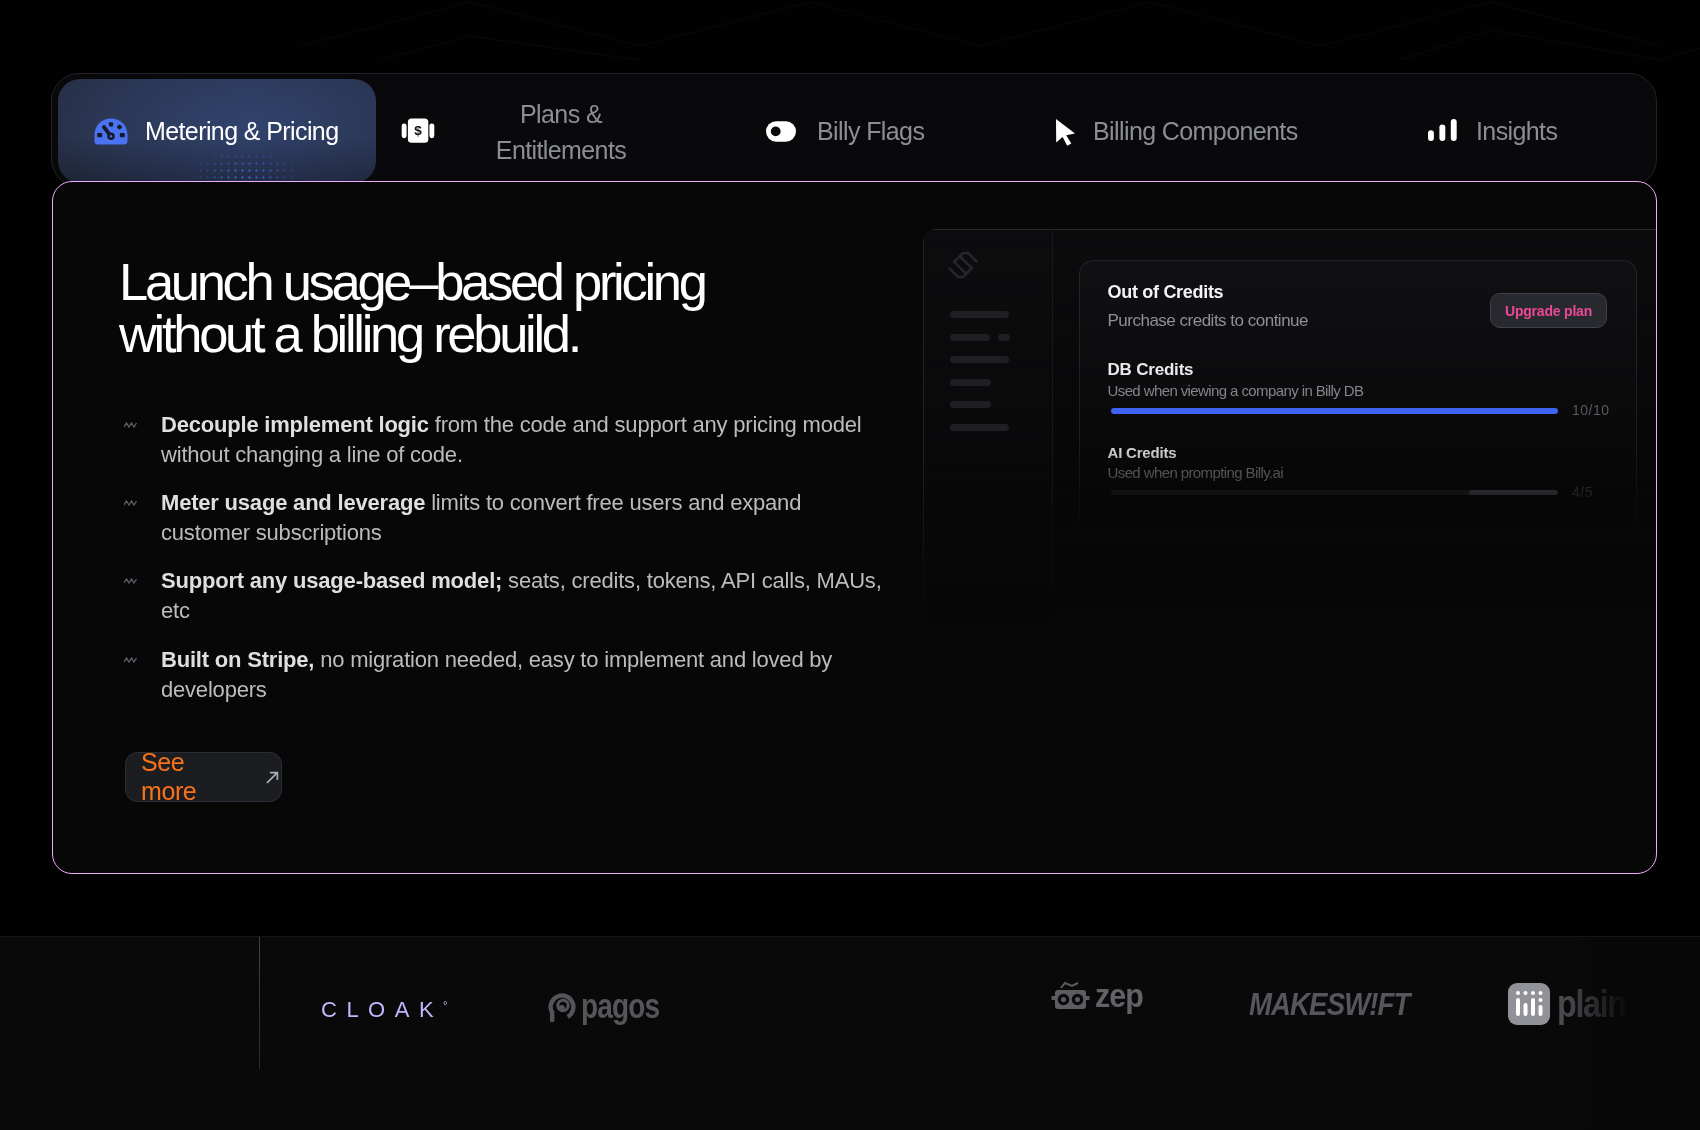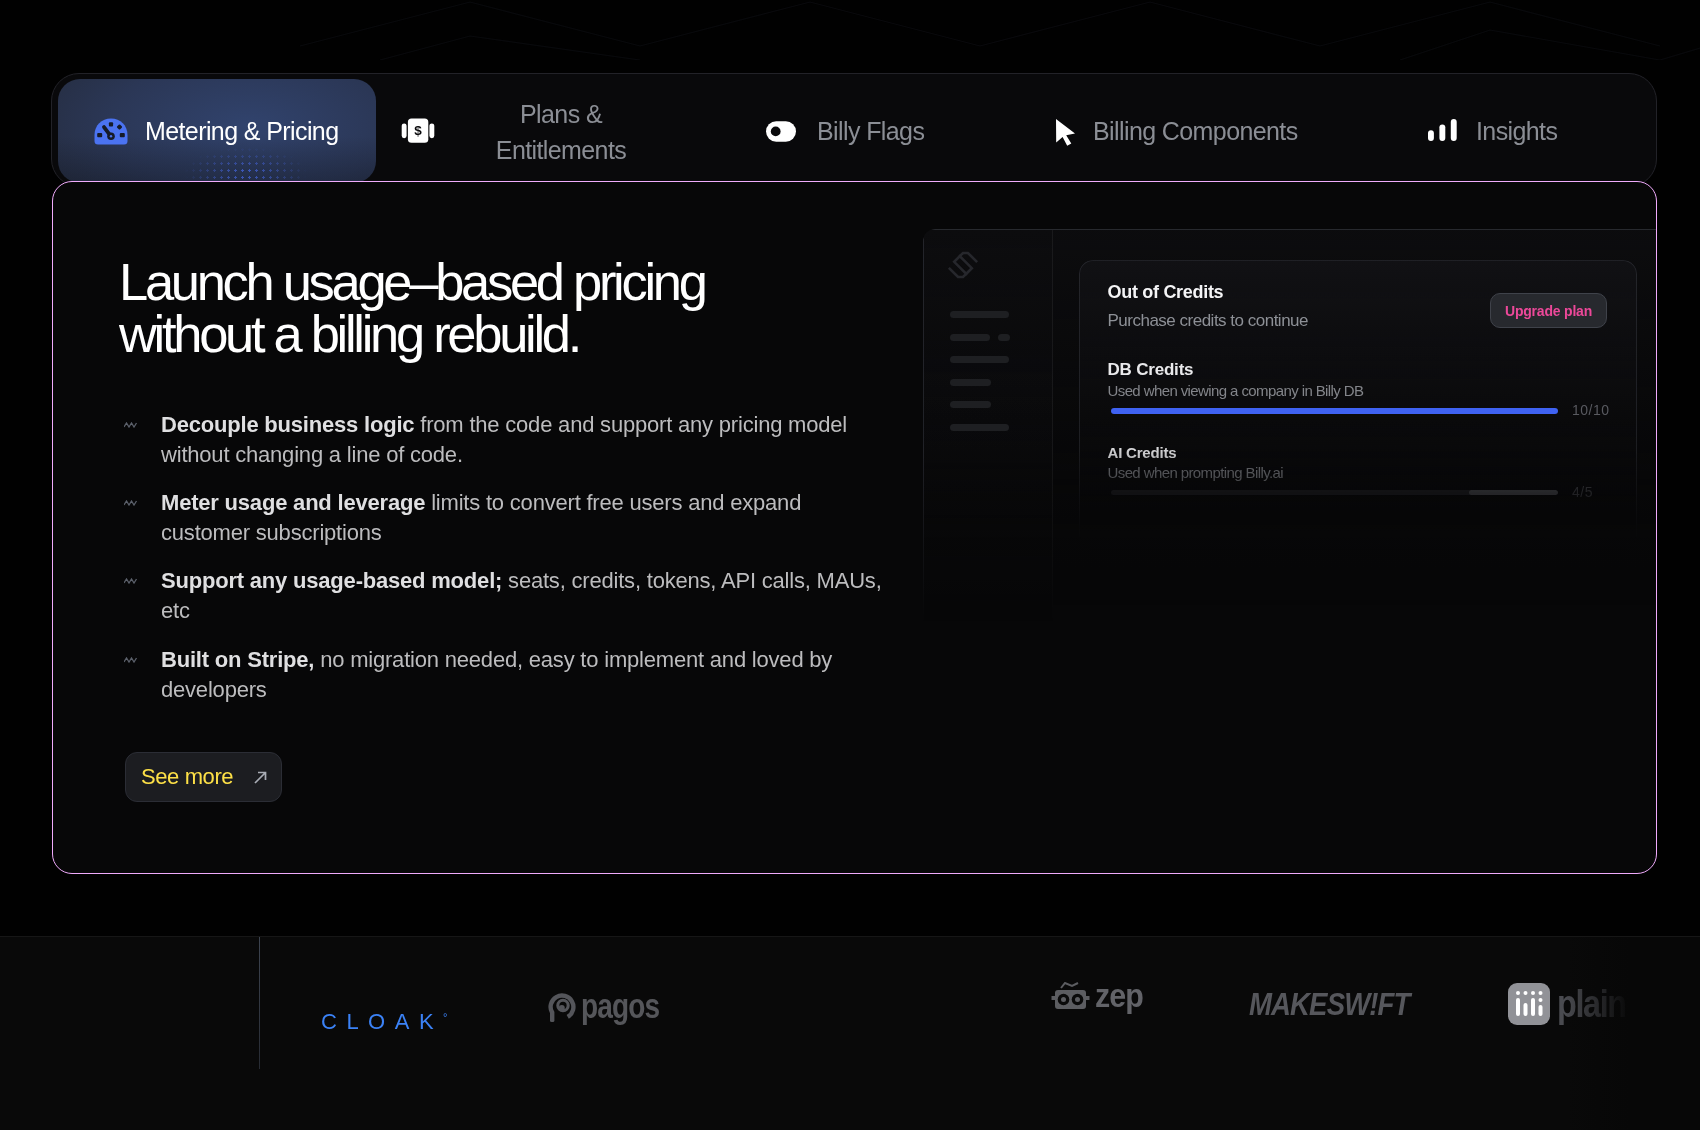--- a/index.html
+++ b/index.html
@@ -28,21 +28,21 @@
   #panel { left:52px; top:181px; width:1605px; height:693px; background:#070708;
     border:1px solid #f0abfc; border-radius:20px; overflow:hidden; }
   #h1 { left:66px; top:74px; width:700px; color:#fff; font-size:52.5px; line-height:52px;
     letter-spacing:-3.3px; font-weight:400; }
   .bullet { left:71px; width:700px; }
   .bmark { position:absolute; left:0; top:12px; opacity:.85; }
   .btxt { position:absolute; left:37px; top:0; width:726px; font-size:22px; line-height:30px;
     color:#bcbcbe; letter-spacing:-0.2px; }
   .btxt b { color:#dfdfe1; font-weight:700; }
   #seemore { left:72px; top:570px; width:157px; height:50px; background:#1c1d21;
-    border:1px solid #2b2d35; border-radius:12px; color:#fde047; font-size:22px;
+    border:1px solid #2b2d35; border-radius:12px; color:#f97316; font-size:25px;
     display:flex; align-items:center; justify-content:flex-start; padding-left:15px; gap:19px; letter-spacing:-0.4px; }
 
   
   #mock { left:870px; top:47px; width:735px; height:402px;
     border-top:1px solid rgba(122,128,148,0.28); border-left:1px solid rgba(122,128,148,0.22);
     border-top-left-radius:12px;
     background:linear-gradient(to bottom, rgba(13,13,15,0.9), rgba(8,8,9,0.4) 60%, transparent 95%);
     -webkit-mask-image:linear-gradient(to bottom, #000 55%, transparent 98%);
     mask-image:linear-gradient(to bottom, #000 55%, transparent 98%); }
   #sidebar { position:absolute; left:0; top:0; width:129px; height:400px;
@@ -127,21 +127,21 @@
     <div class="abs tablbl" style="left:1424px;top:44px;">Insights</div>
   </div>
 
   <div id="panel" class="abs">
     <div id="h1" class="abs">Launch usage–based pricing<br>without a billing rebuild.</div>
 
     <div class="abs bullet" style="top:228px;">
       <svg class="bmark" width="14" height="6" viewBox="0 0 14 6">
           <path d="M0,5 L2.5,1 L5,5 L7.5,1 L10,5 L12.5,1" stroke="#6a707c" stroke-width="1.3" fill="none"></path>
         </svg>
-      <div class="btxt"><b>Decouple business logic</b> from the code and support any pricing model without changing a line of code.</div>
+      <div class="btxt"><b>Decouple implement logic</b> from the code and support any pricing model without changing a line of code.</div>
     </div>
     <div class="abs bullet" style="top:306px;">
       <svg class="bmark" width="14" height="6" viewBox="0 0 14 6">
           <path d="M0,5 L2.5,1 L5,5 L7.5,1 L10,5 L12.5,1" stroke="#6a707c" stroke-width="1.3" fill="none"></path>
         </svg>
       <div class="btxt"><b>Meter usage and leverage</b> limits to convert free users and expand customer subscriptions</div>
     </div>
     <div class="abs bullet" style="top:384px;">
       <svg class="bmark" width="14" height="6" viewBox="0 0 14 6">
           <path d="M0,5 L2.5,1 L5,5 L7.5,1 L10,5 L12.5,1" stroke="#6a707c" stroke-width="1.3" fill="none"></path>
@@ -197,21 +197,21 @@
           <div style="position:absolute;right:0;top:0;width:89px;height:5px;background:#57585e;border-radius:2.5px;"></div>
         </div>
         <div class="cardtxt" style="left:492px;top:223px;font-size:14px;color:#4b4c52;letter-spacing:0.5px;">4/5</div>
       </div>
     </div>
   </div>
 
   <div id="band" class="abs">
     <div id="vdiv" class="abs"></div>
 
-    <div class="abs" style="left:321px;top:55px;color:#3b82f6;font-size:22px;letter-spacing:9.5px;line-height:26px;margin-top:12px;">CLOAK<span style="font-size:11px;vertical-align:8px;letter-spacing:0;">°</span></div>
+    <div class="abs" style="left:321px;top:55px;color:#c4b5fd;font-size:22px;letter-spacing:9.5px;line-height:26px;">CLOAK<span style="font-size:11px;vertical-align:8px;letter-spacing:0;">°</span></div>
 
     <svg class="abs" style="left:547px;top:55px;" width="125" height="40" viewBox="0 0 125 40">
       <path d="M5.13 20.7 A11.4 11.4 0 1 1 20.7 24.87" fill="none" stroke="#54555a" stroke-width="4.4"></path>
       <rect x="3.0" y="18.5" width="4.4" height="11.5" rx="1.5" fill="#54555a"></rect>
       <circle cx="16" cy="13.5" r="5.2" fill="none" stroke="#54555a" stroke-width="3.1"></circle>
       <circle cx="14.8" cy="16" r="3" fill="#54555a"></circle>
       <text x="34" y="26" font-size="33" font-weight="700" fill="#55565a" font-family="Liberation Sans, sans-serif" letter-spacing="-1" transform="translate(34,26) scale(0.85,1.08) translate(-34,-26)">pagos</text>
     </svg>
 
 

